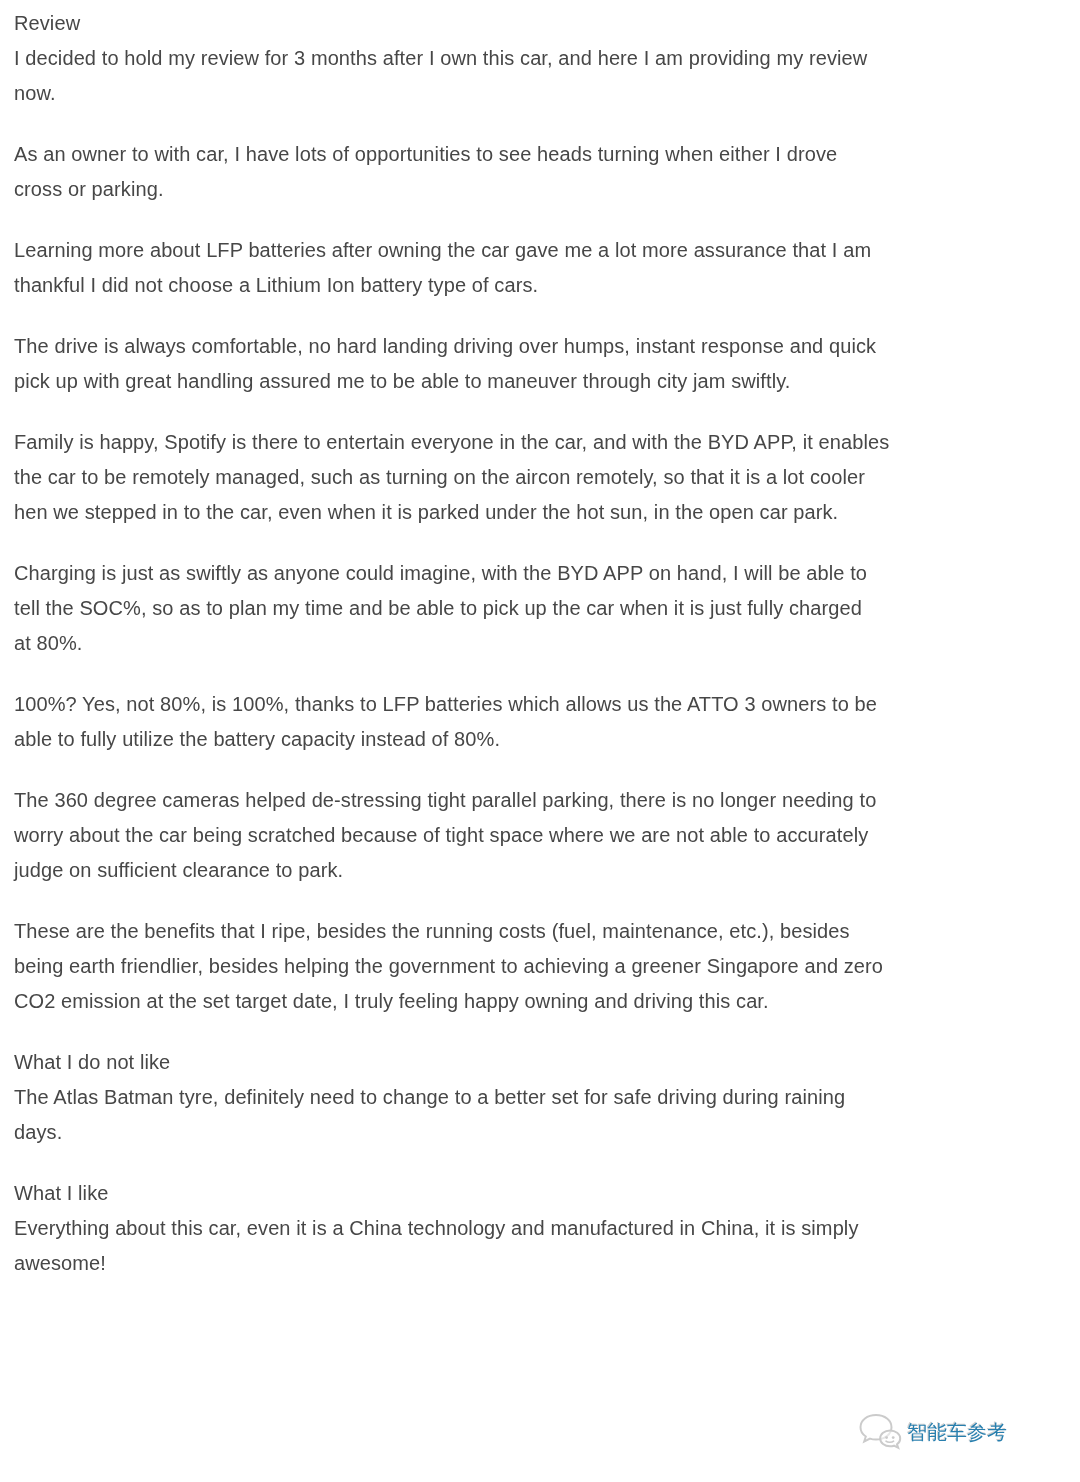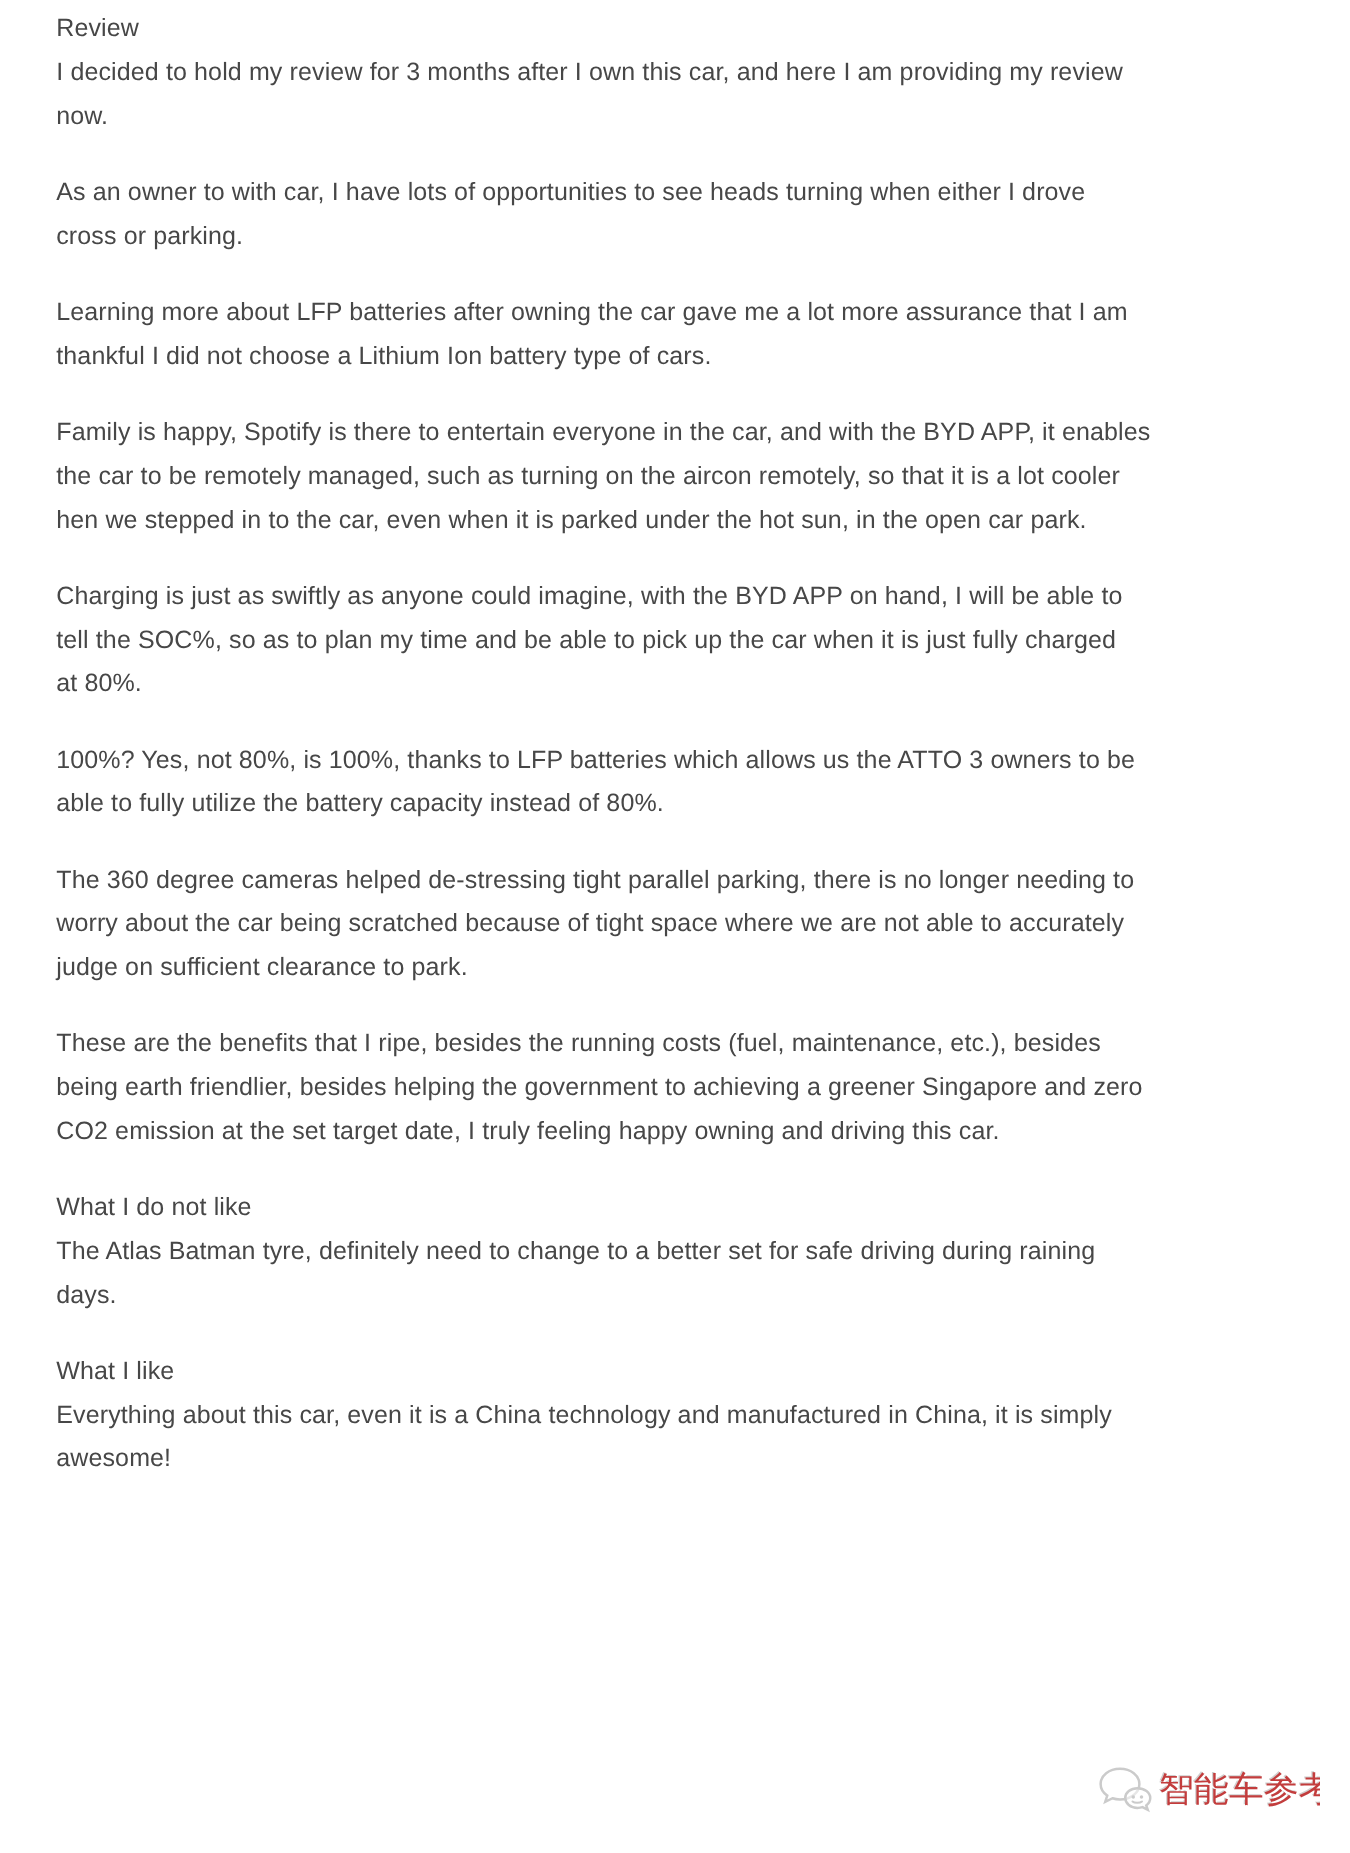--- a/index.html
+++ b/index.html
@@ -6,27 +6,26 @@
     margin: 0;
     padding: 0;
     background: #ffffff;
   }
   .page {
     position: relative;
     width: 1036px;
     height: 1482px;
     background: #ffffff;
     box-sizing: border-box;
-    padding: 6px 28px 0 25px;
+    padding: 6px 28px 0 14px;
     overflow: hidden;
     font-family: "Liberation Sans", "DejaVu Sans", sans-serif;
     color: #474747;
     font-size: 20px;
     line-height: 35px;
-    margin-left: 20px;
   }
   .para {
     margin: 0 0 26px 0;
     white-space: pre-line;
     letter-spacing: 0.1px;
   }
   .watermark {
     position: absolute;
     left: 858px;
     top: 1412px;
@@ -35,41 +34,43 @@
     gap: 5px;
     pointer-events: none;
     opacity: 0.85;
   }
   .watermark-icon {
     width: 44px;
     height: 40px;
     flex: 0 0 auto;
   }
   .watermark-text {
-    font-size: 28px;
+    font-size: 20px;
     line-height: 30px;
-    color: #b91c1c;
+    color: #0369a1;
     text-shadow: 1px 1px 0 #ffffff, -1px -1px 0 rgba(130,130,130,0.45);
     white-space: nowrap;
     font-family: "Liberation Sans", "DejaVu Sans", sans-serif;
   }
 </style>
 </head>
 <body>
 
 <div class="page">
 
   <div>
       <p class="para">Review
 I decided to hold my review for 3 months after I own this car, and here I am providing my review
 now.</p>
       <p class="para">As an owner to with car, I have lots of opportunities to see heads turning when either I drove
 cross or parking.</p>
       <p class="para">Learning more about LFP batteries after owning the car gave me a lot more assurance that I am
 thankful I did not choose a Lithium Ion battery type of cars.</p>
+      <p class="para">The drive is always comfortable, no hard landing driving over humps, instant response and quick
+pick up with great handling assured me to be able to maneuver through city jam swiftly.</p>
       <p class="para">Family is happy, Spotify is there to entertain everyone in the car, and with the BYD APP, it enables
 the car to be remotely managed, such as turning on the aircon remotely, so that it is a lot cooler
 hen we stepped in to the car, even when it is parked under the hot sun, in the open car park.</p>
       <p class="para">Charging is just as swiftly as anyone could imagine, with the BYD APP on hand, I will be able to
 tell the SOC%, so as to plan my time and be able to pick up the car when it is just fully charged
 at 80%.</p>
       <p class="para">100%? Yes, not 80%, is 100%, thanks to LFP batteries which allows us the ATTO 3 owners to be
 able to fully utilize the battery capacity instead of 80%.</p>
       <p class="para">The 360 degree cameras helped de-stressing tight parallel parking, there is no longer needing to
 worry about the car being scratched because of tight space where we are not able to accurately

